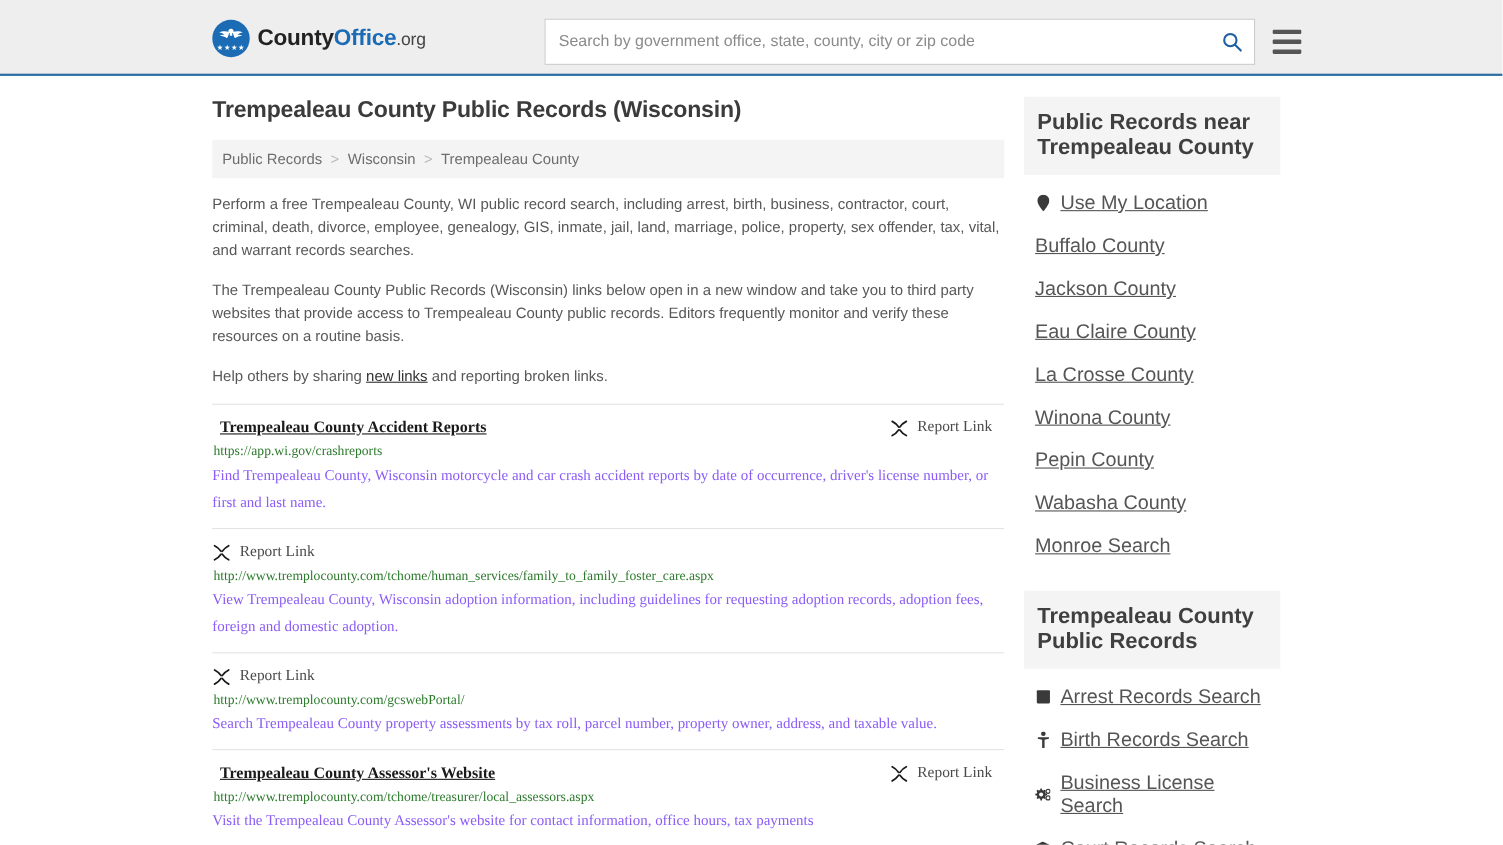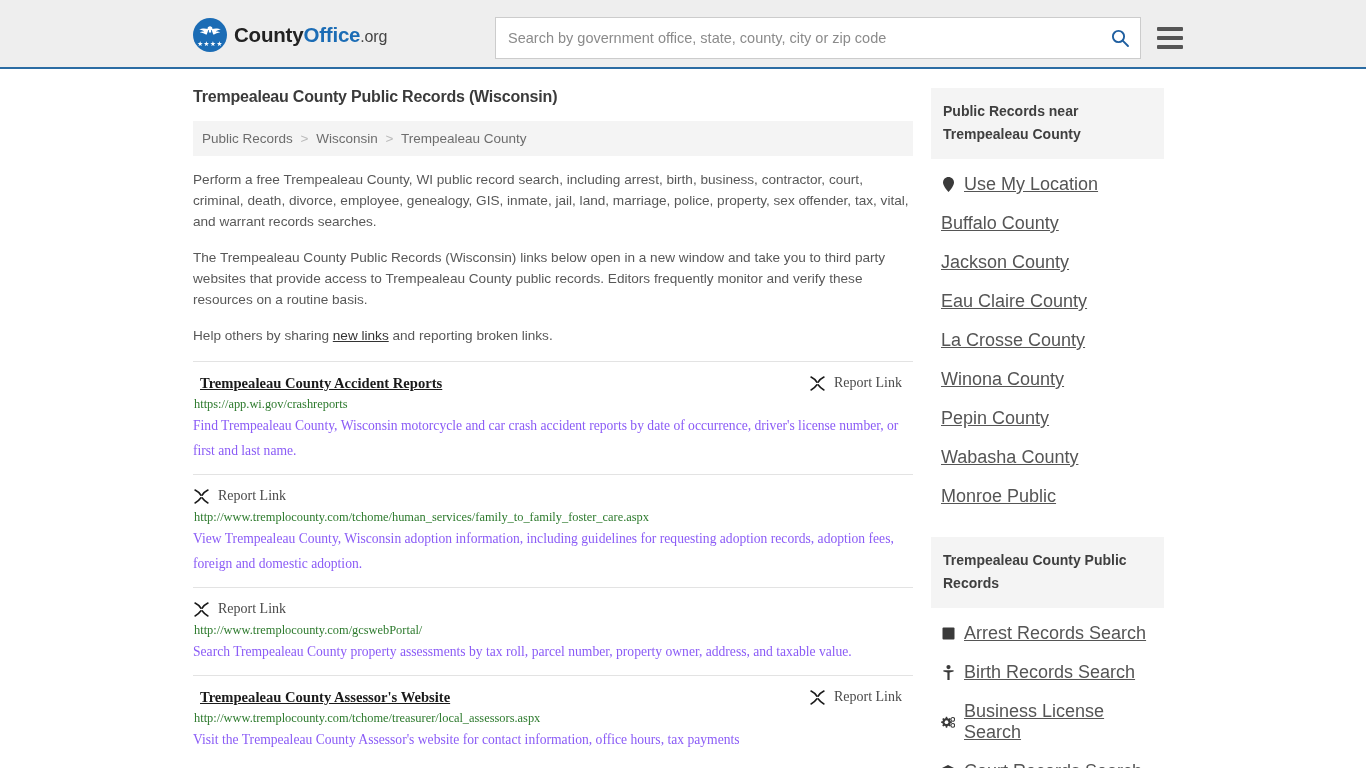--- a/index.html
+++ b/index.html
@@ -124,21 +124,21 @@
     margin: 0 auto;
     padding-top: 19px;
     display: flex;
     align-items: flex-start;
     gap: 18px;
   }
   .col-main { width: 720px; flex: none; }
   .col-side { width: 233px; flex: none; }
 
   h1.page-title {
-    font-size: 16px;
+    font-size: 21px;
     font-weight: bold;
     color: #3b3b3b;
     margin: 0 0 15px 0;
     letter-spacing: -0.2px;
   }
 
   .breadcrumb {
     background: #f4f4f4;
     padding: 10px 10px 10px 9px;
     font-size: 13.5px;
@@ -209,21 +209,21 @@
     color: #8b5cf6;
     line-height: 25px;
     margin: 1px 0 0 0;
   }
 
   
   .side-card { margin-bottom: 21px; }
   .side-head {
     background: #f4f4f4;
     padding: 12px 12px 13px 12px;
-    font-size: 14px;
+    font-size: 20px;
     font-weight: bold;
     color: #3f3f3f;
     line-height: 23px;
   }
   .side-list { padding: 6px 0 0 0; margin: 0; list-style: none; }
   .side-list li {
     display: flex;
     gap: 9px;
     padding: 9px 0 9px 10px;
     font-size: 18px;
@@ -399,21 +399,21 @@
             <li>
               <a href="#">Winona County</a>
             </li>
             <li>
               <a href="#">Pepin County</a>
             </li>
             <li>
               <a href="#">Wabasha County</a>
             </li>
             <li>
-              <a href="#">Monroe Public</a>
+              <a href="#">Monroe Search</a>
             </li>
           </ul>
       </div>
 
       <div class="side-card">
         <div class="side-head">Trempealeau County Public Records</div>
         <ul class="side-list" id="county-list">
             <li>
               <span class="side-icon">
                 <svg width="13" height="13" viewBox="0 0 13 13">

